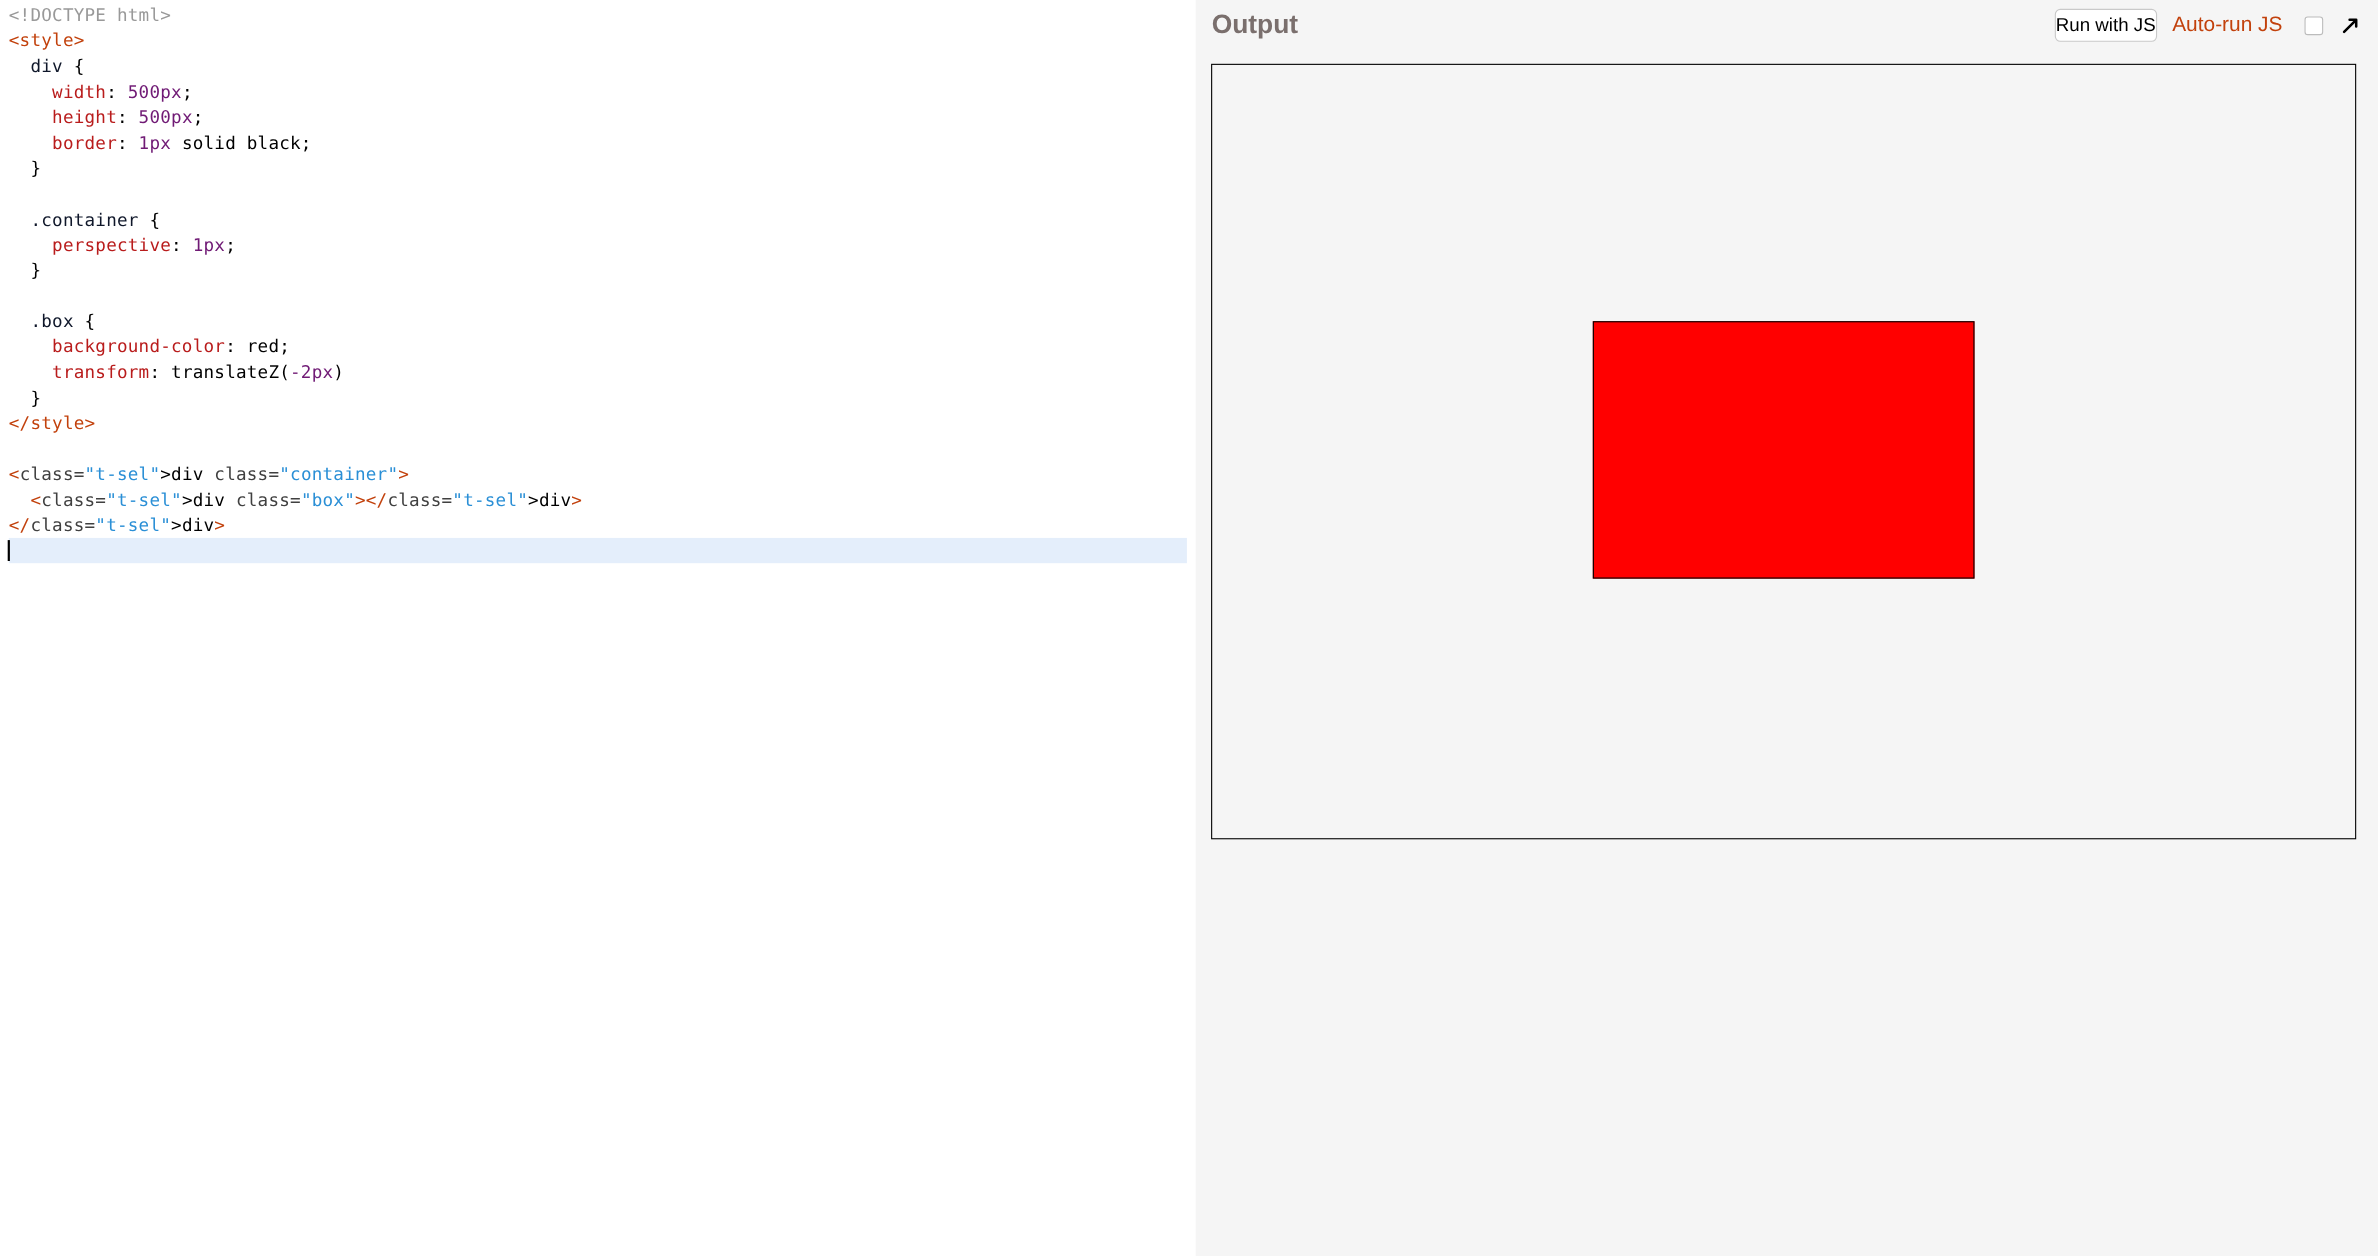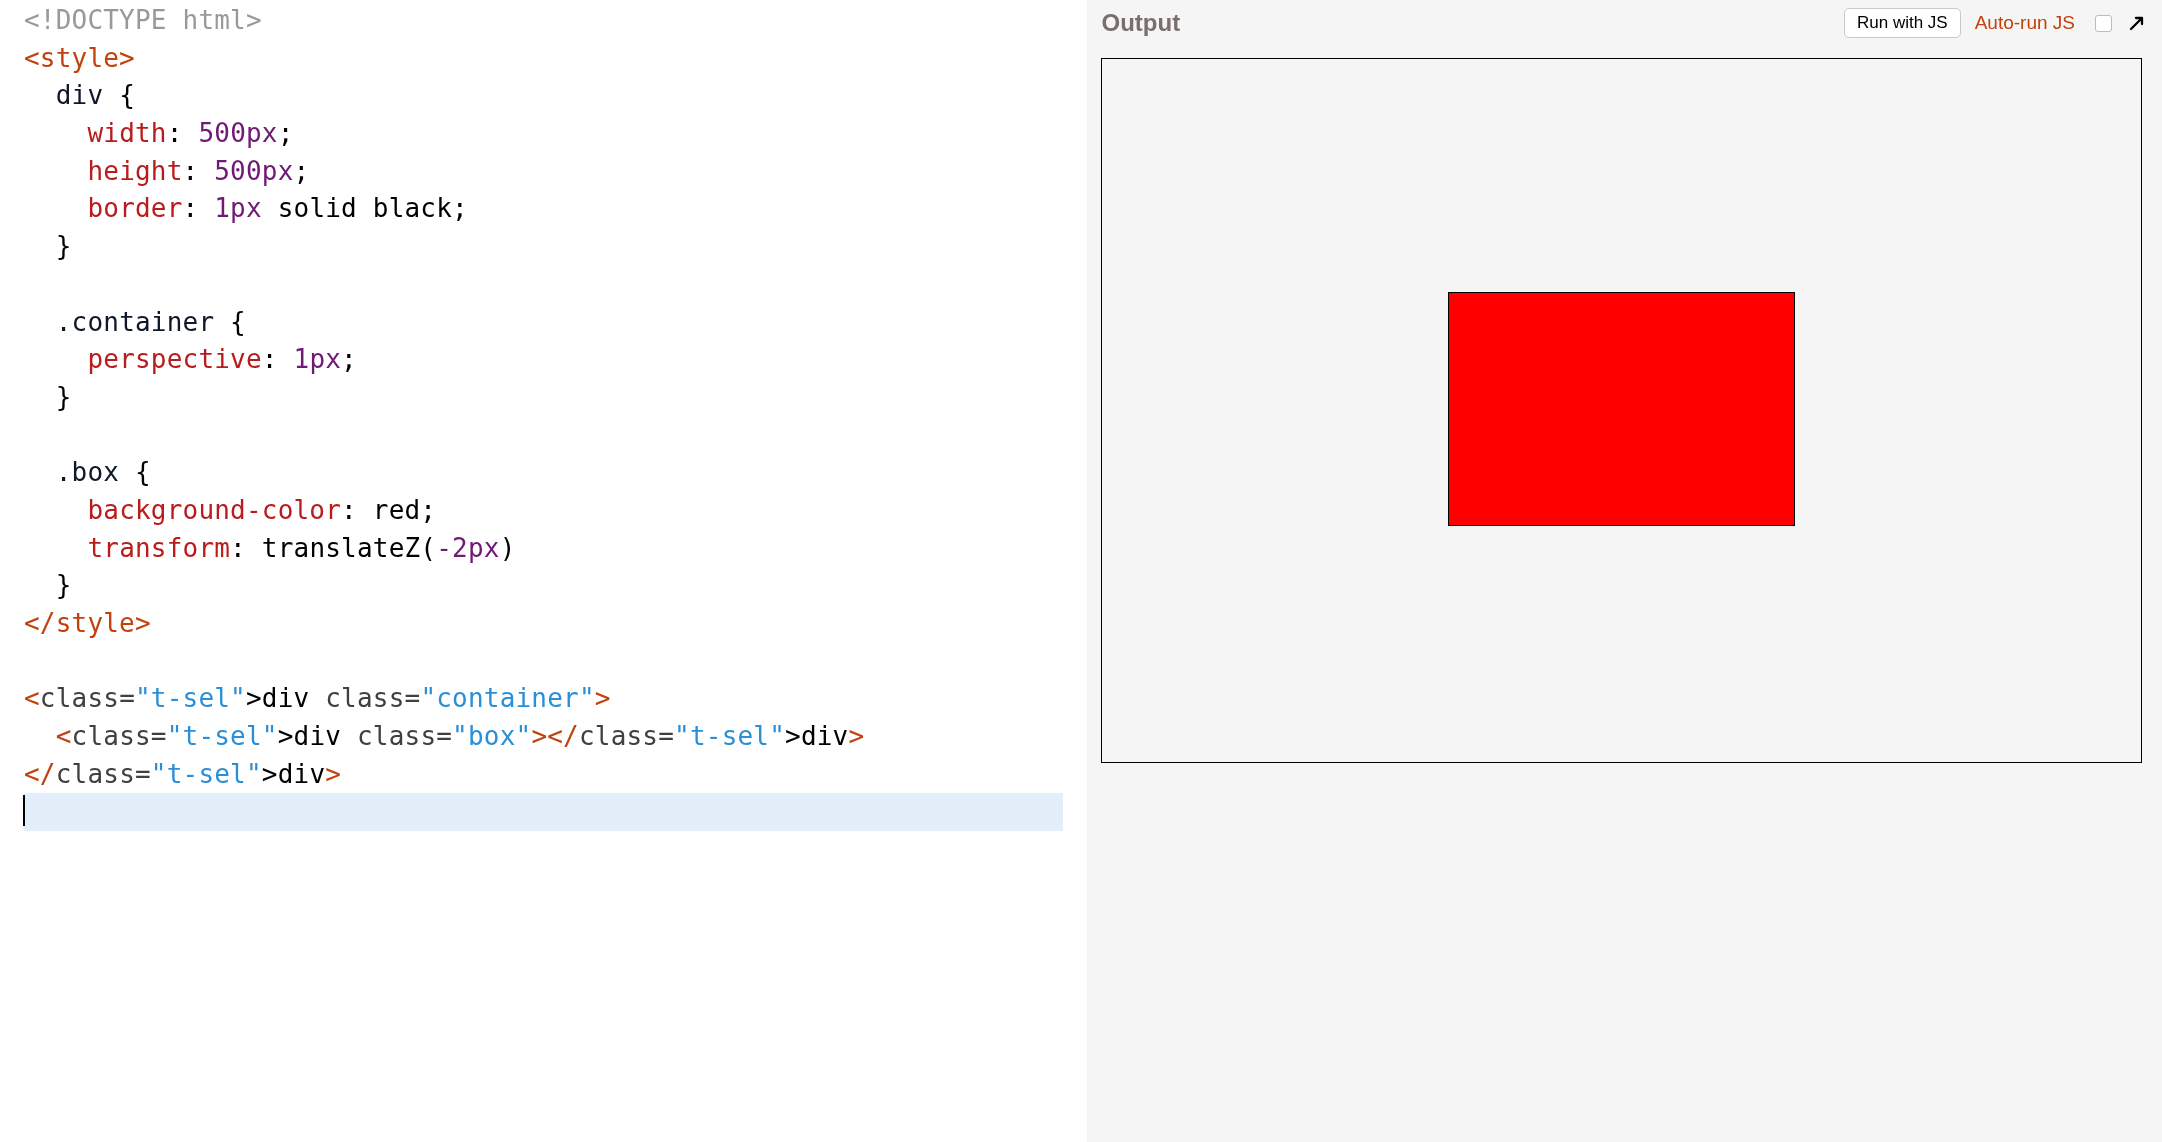--- a/index.html
+++ b/index.html
@@ -44,24 +44,24 @@
     font-size: 19px;
     cursor: pointer;
   }
   .lang-selector .caret {
     font-size: 12px;
   }
   
   .code-editor {
     flex: 1;
     font-family: "SF Mono", Menlo, Monaco, Consolas, monospace;
-    font-size: 26px;
+    font-size: 16px;
     line-height: 1.45;
     white-space: pre;
-    padding: 2px 24px;
+    padding: 2px 8px;
     position: relative;
     overflow: hidden;
     letter-spacing: 0.2px;
   }
   .code-editor .line {
     min-height: 1.45em;
   }
   .hl-current {
     background: #e4eefb;
     display: block;
@@ -93,21 +93,21 @@
   .output-label {
     color: #7a6f6d;
     font-weight: 700;
     font-size: 24px;
     flex: 1;
   }
   .run-btn {
     background: #fff;
     border: 1px solid #c9c9c9;
     border-radius: 5px;
-    padding: 4px 12px;
+    padding: 4px 0;
     font-size: 17px;
     cursor: pointer;
     color: #000;
   }
   .auto-run {
     display: inline-flex;
     align-items: center;
     gap: 20px;
     font-size: 19px;
     color: #c2410c;

